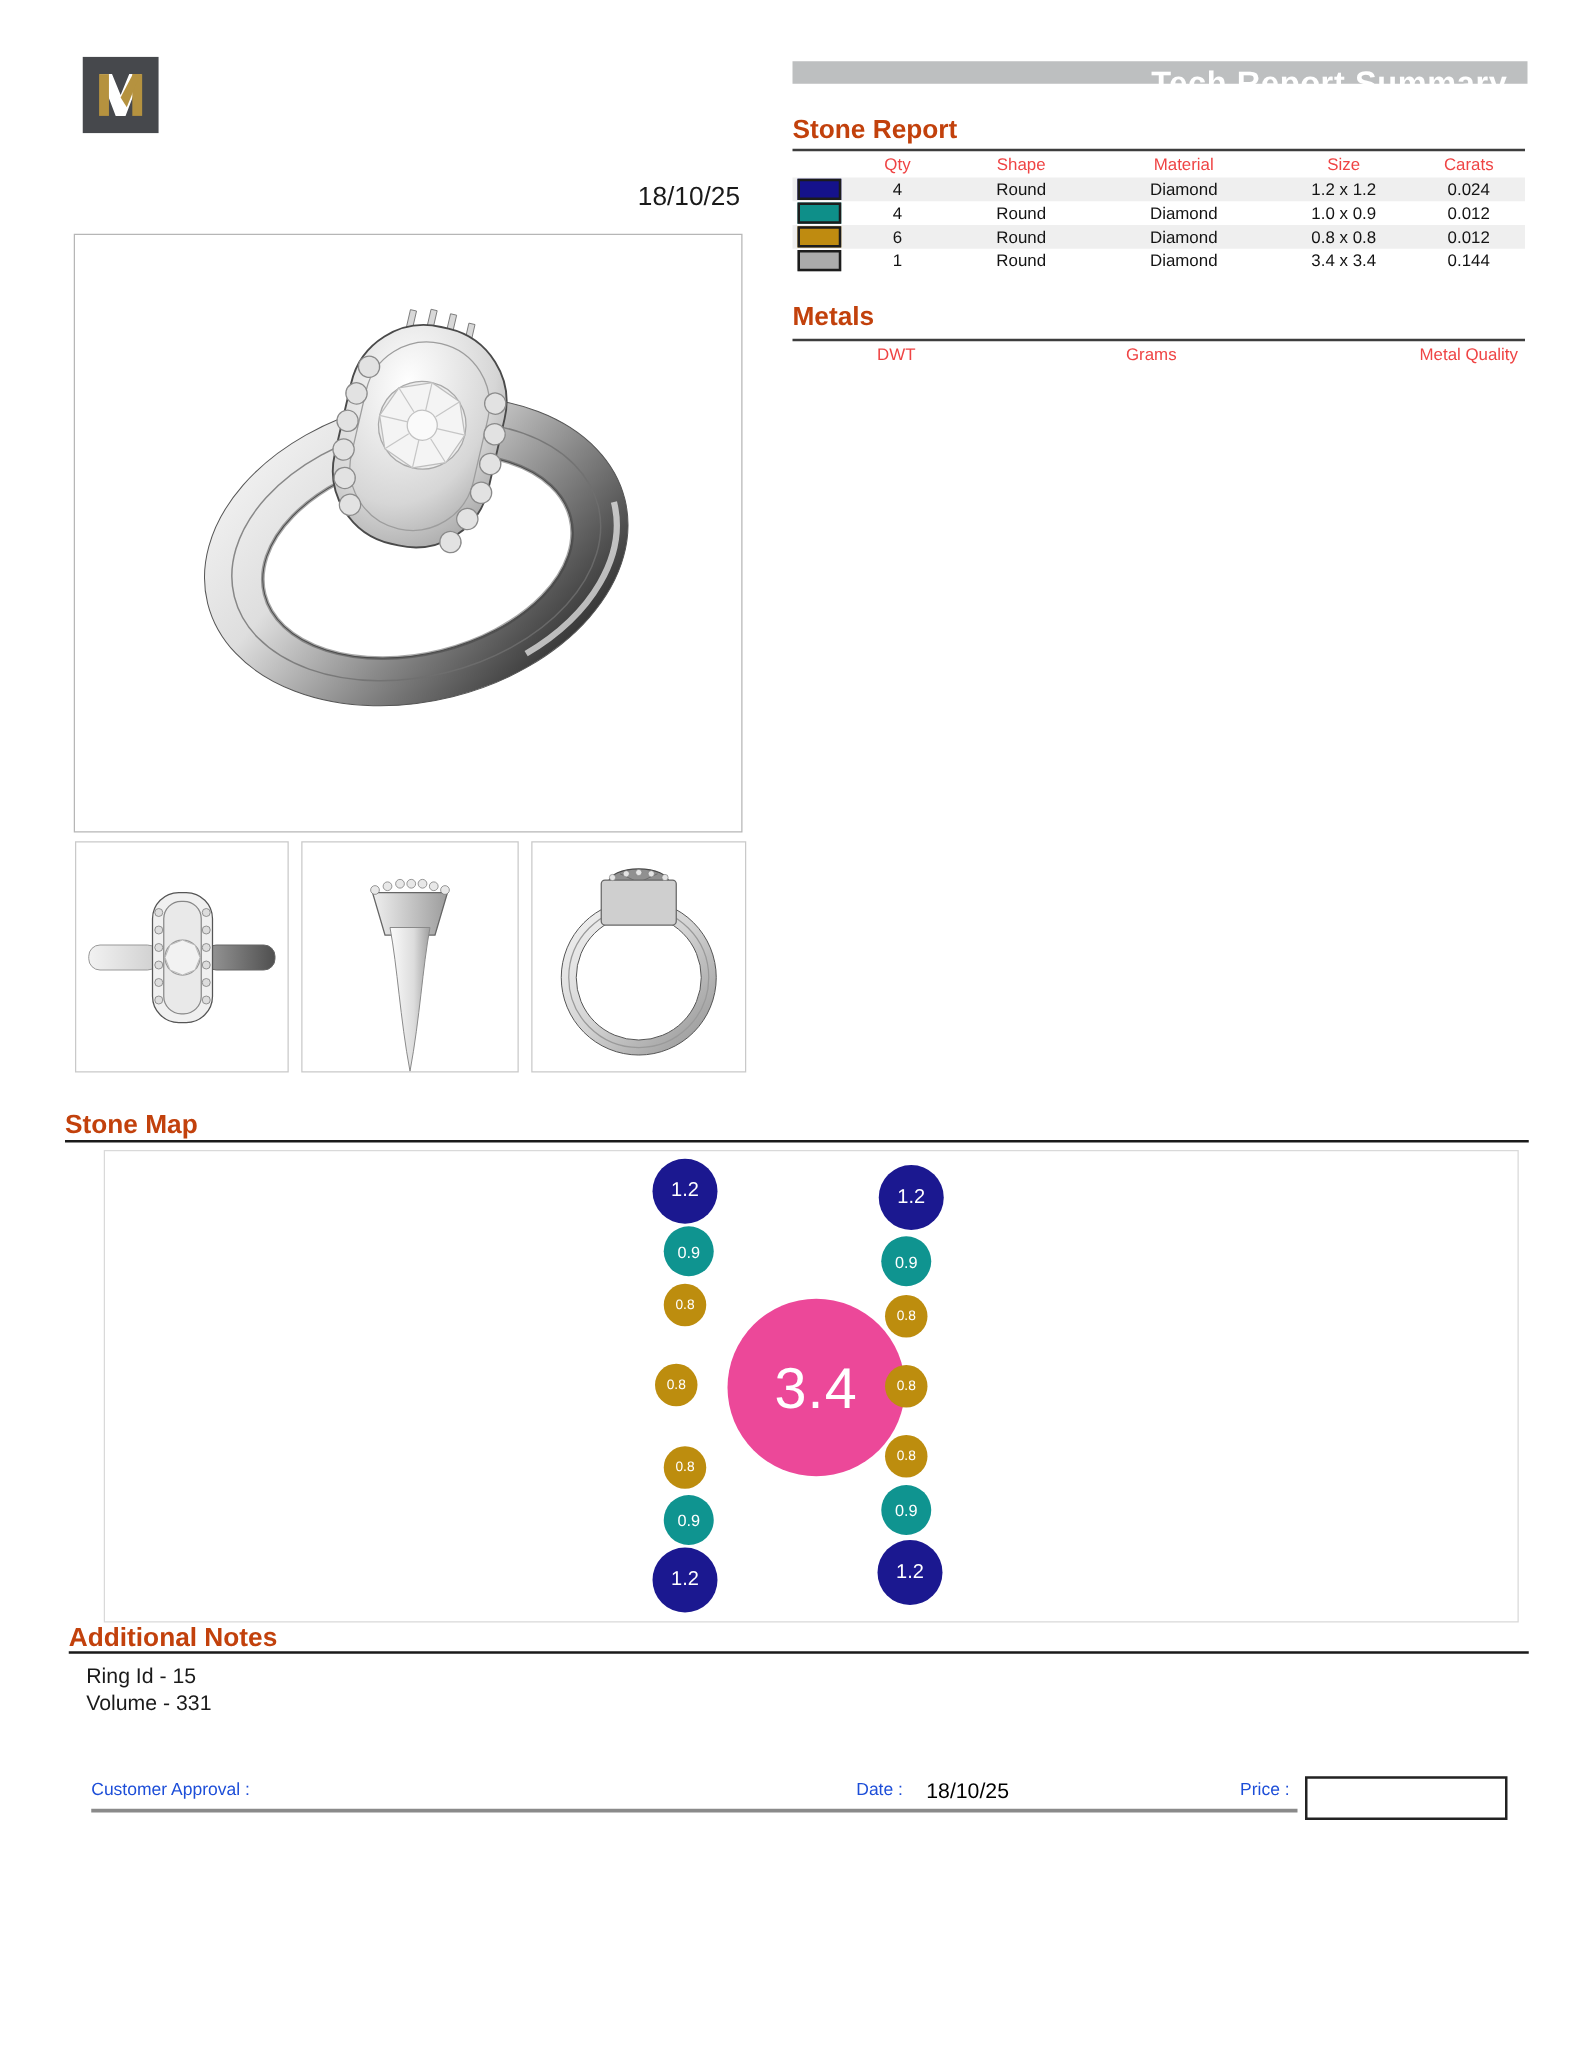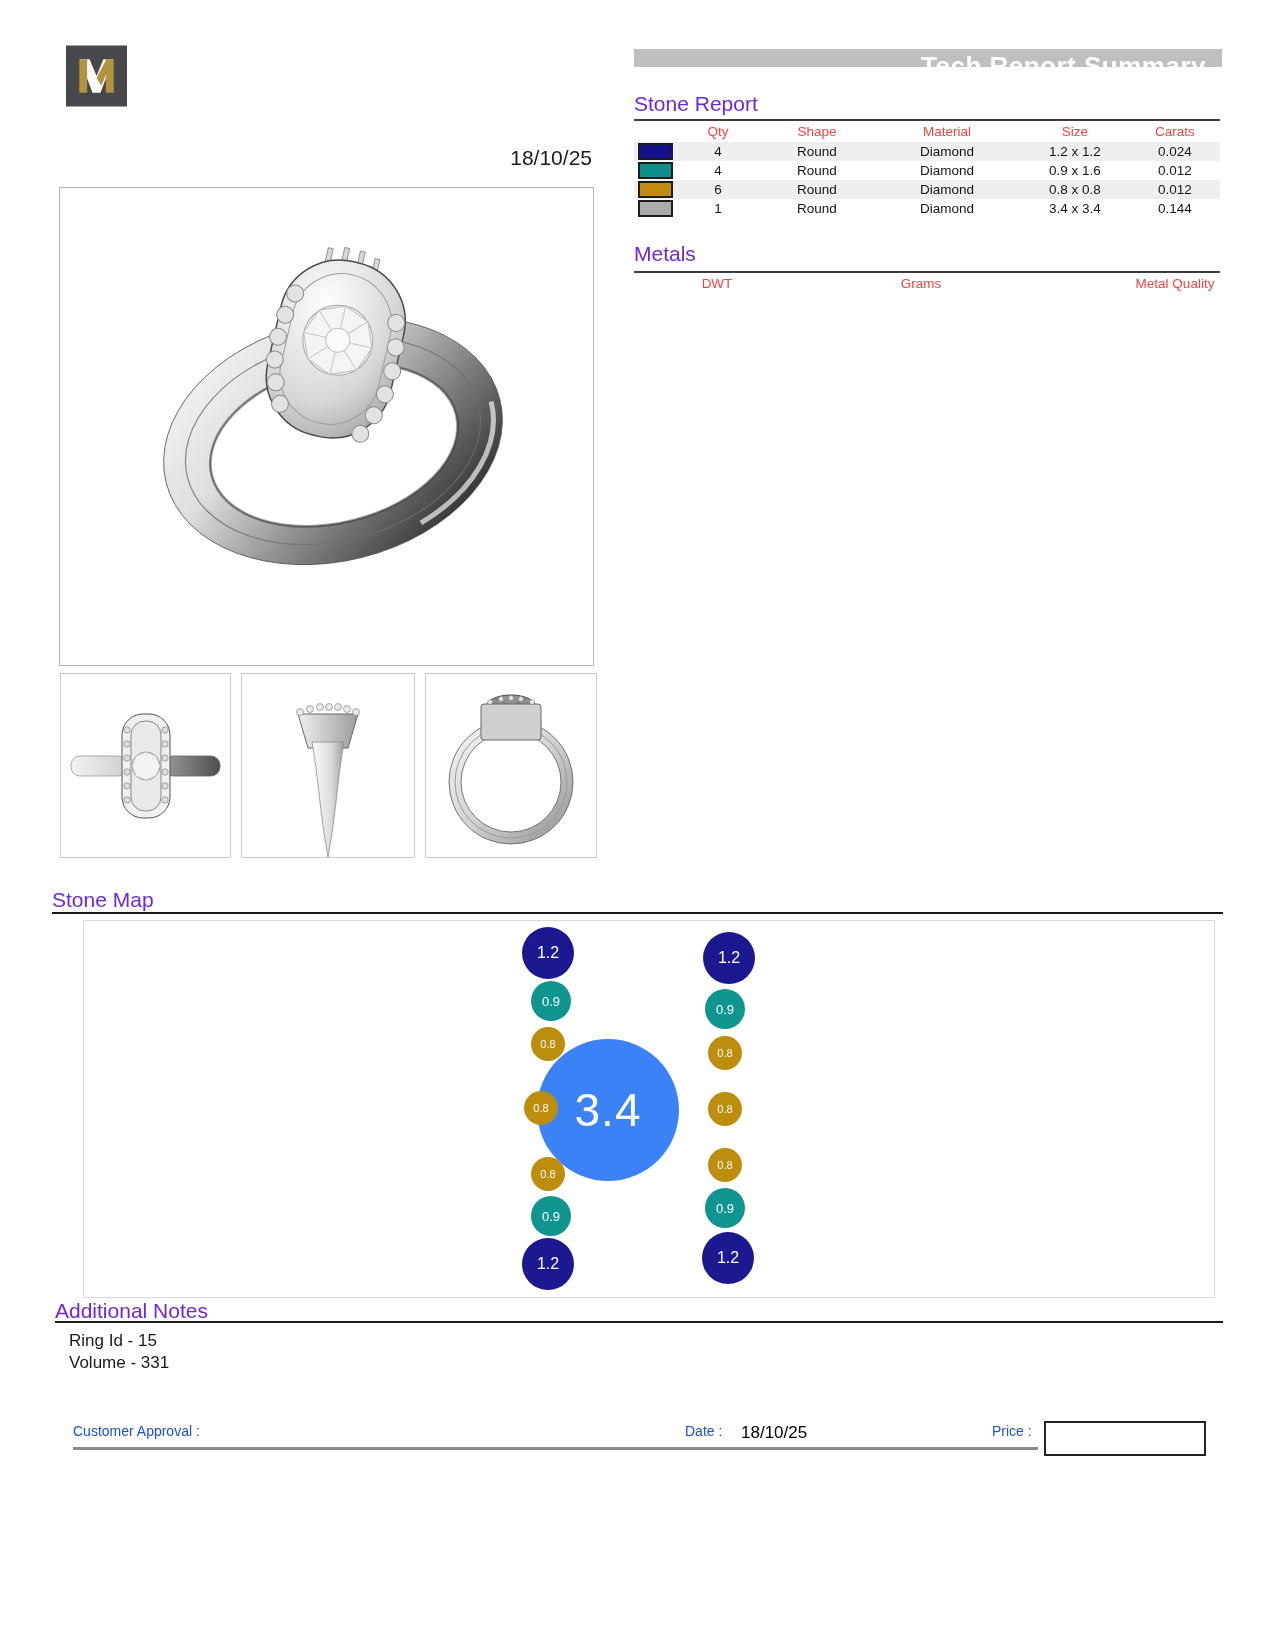--- a/index.html
+++ b/index.html
@@ -16,21 +16,21 @@
   
   .main-image-box{left:59px;top:187px;width:533px;height:477px;border:1px solid #b6b6b6;background:#fff;}
   .thumb{top:673px;height:183px;border:1px solid #c9c9c9;background:#fff;}
   .thumb svg{display:block;}
 
   
   .header-bar{left:634px;top:49px;width:588px;height:18px;background:#bdbfc0;}
   .header-bar .title{display:block;line-height:34px;text-align:right;padding-right:16px;
     color:#fff;font-weight:bold;font-size:26px;letter-spacing:.5px;}
 
-  .sec-heading{font-size:21px;font-weight:normal;color:#6d28d9;text-align:center;}
+  .sec-heading{font-size:21px;font-weight:bold;color:#c2410c;text-align:center;}
 
   
   .tbl{left:634px;width:586px;border-top:2px solid #3d3d3d;font-size:13.5px;}
   .trow{display:grid;align-items:center;}
   .stone-grid{grid-template-columns:42px 84px 114px 146px 110px 90px;}
   .metal-grid{grid-template-columns:166px 154px 266px;gap:44px;}
   .trow.head{color:#ef4444;height:21px;}
   .trow.body{height:19px;color:#141414;}
   .trow.stripe{background:#efefef;}
   .cell{text-align:center;white-space:nowrap;}
@@ -226,21 +226,21 @@
       <div class="cell">1.2 x 1.2</div>
       <div class="cell">0.024</div>
     </div>
     <div class="trow body stone-grid">
       <div class="cell">
           <div class="chip" style="background-color: rgb(14, 143, 137);"></div>
         </div>
       <div class="cell">4</div>
       <div class="cell">Round</div>
       <div class="cell">Diamond</div>
-      <div class="cell">0.9 x 1.6</div>
+      <div class="cell">1.0 x 0.9</div>
       <div class="cell">0.012</div>
     </div>
     <div class="trow body stripe stone-grid">
       <div class="cell">
           <div class="chip" style="background-color: rgb(191, 139, 16);"></div>
         </div>
       <div class="cell">6</div>
       <div class="cell">Round</div>
       <div class="cell">Diamond</div>
       <div class="cell">0.8 x 0.8</div>
@@ -265,21 +265,21 @@
       <div class="cell">DWT</div>
       <div class="cell">Grams</div>
       <div class="cell">Metal Quality</div>
     </div>
   </div>
 
   <div class="abs sec-heading" style="left:52px;top:888px;">Stone Map</div>
   <div class="abs rule" style="left:52px;top:912px;width:1171px;"></div>
 
   <div class="abs stone-map-box">
-    <div class="stone-circle c-xl" style="left: 453px; top: 118px; background-color: #3b82f6;">3.4</div>
+    <div class="stone-circle c-xl" style="left: 498px; top: 118px; background-color: #ec4899;">3.4</div>
 
     <div class="stone-circle c-lg" style="left: 438px; top: 6px; background-color: rgb(27, 24, 144);">1.2</div>
     <div class="stone-circle c-md" style="left: 447px; top: 60px; background-color: rgb(15, 148, 144);">0.9</div>
     <div class="stone-circle c-sm" style="left: 447px; top: 106px; background-color: rgb(189, 141, 14);">0.8</div>
     <div class="stone-circle c-sm" style="left: 440px; top: 170px; background-color: rgb(189, 141, 14);">0.8</div>
     <div class="stone-circle c-sm" style="left: 447px; top: 236px; background-color: rgb(189, 141, 14);">0.8</div>
     <div class="stone-circle c-md" style="left: 447px; top: 275px; background-color: rgb(15, 148, 144);">0.9</div>
     <div class="stone-circle c-lg" style="left: 438px; top: 317px; background-color: rgb(27, 24, 144);">1.2</div>
 
     <div class="stone-circle c-lg" style="left: 619px; top: 11px; background-color: rgb(27, 24, 144);">1.2</div>

